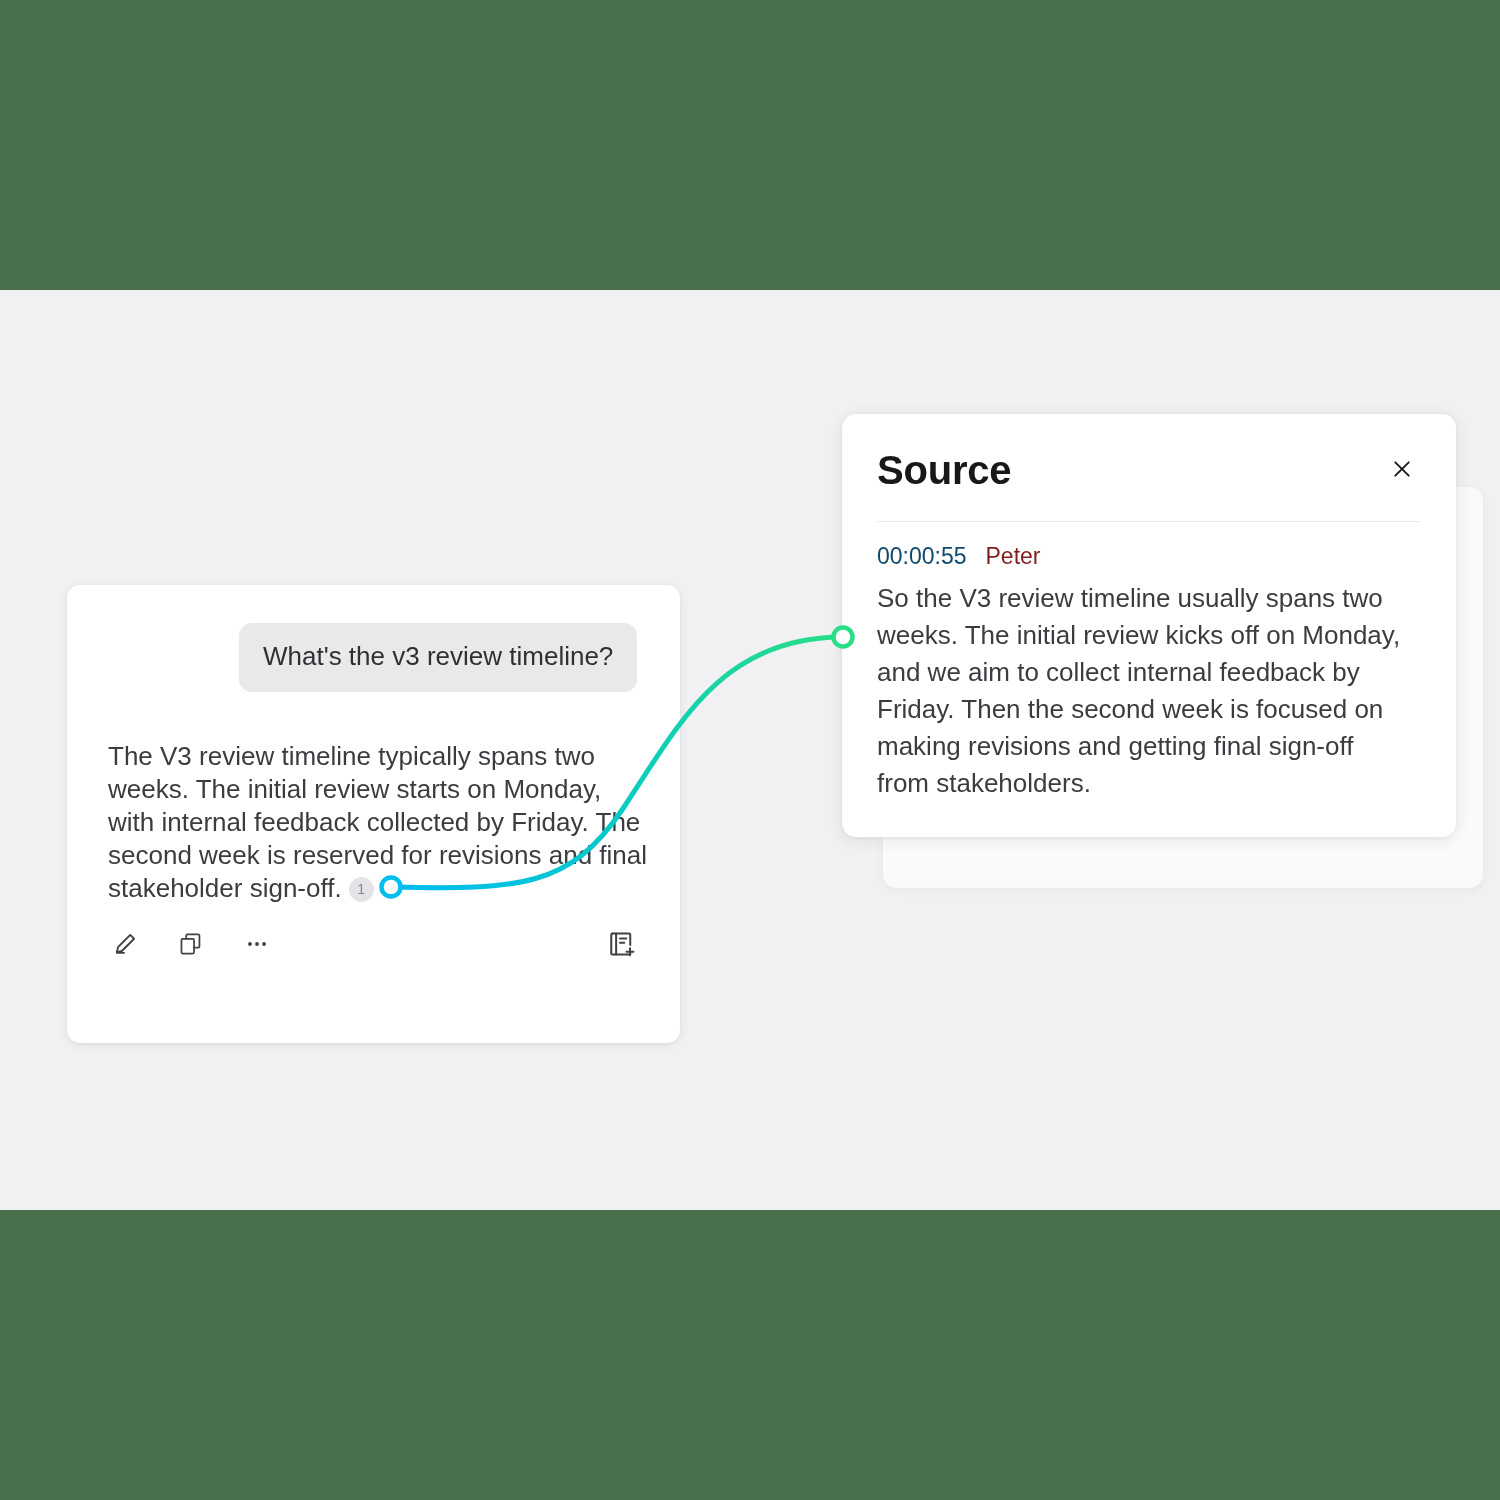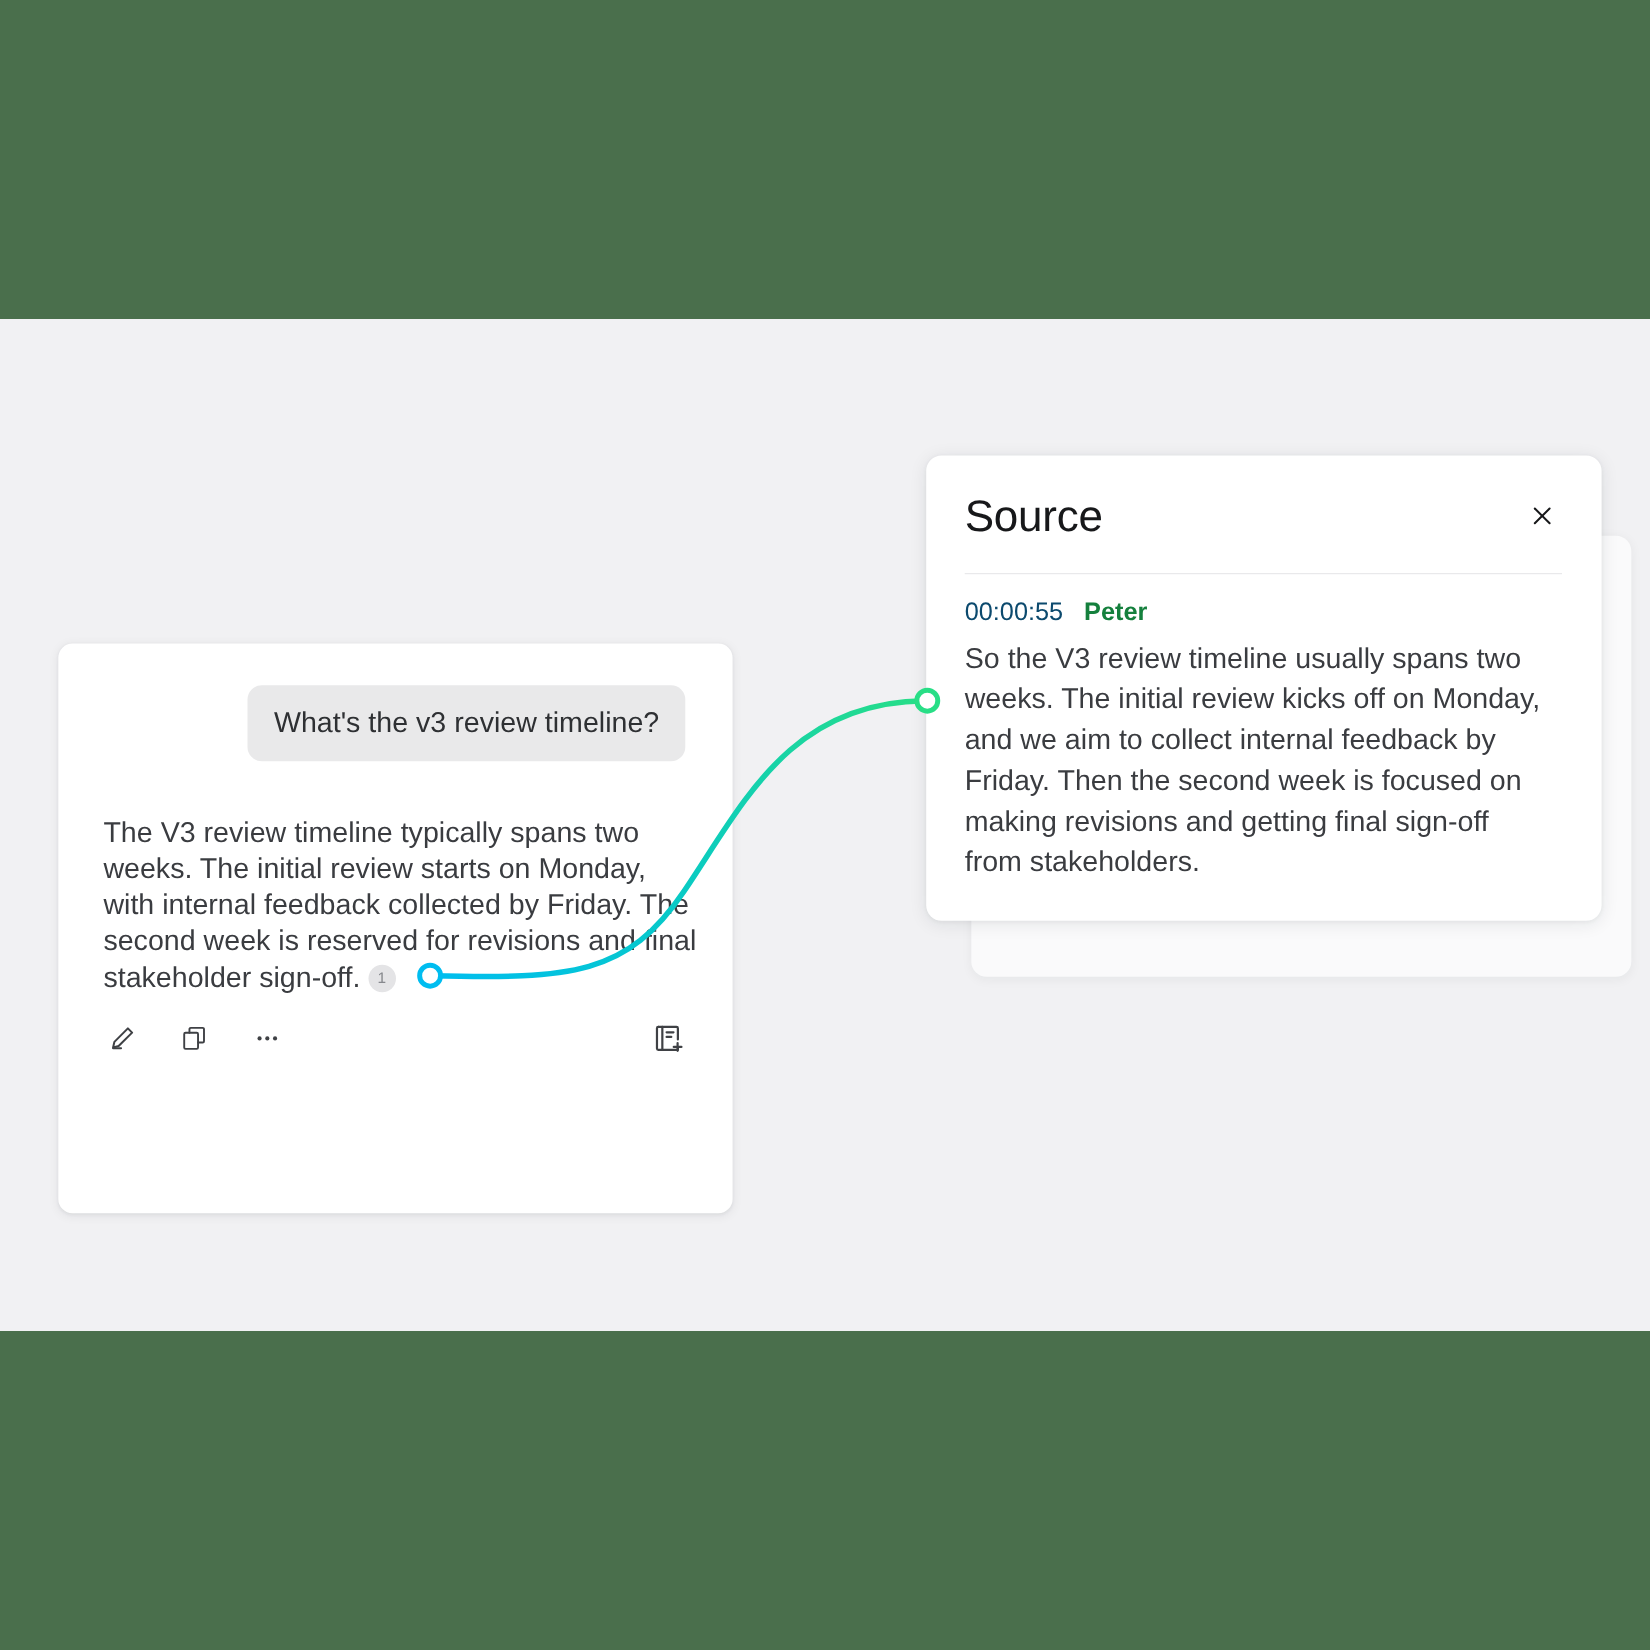--- a/index.html
+++ b/index.html
@@ -35,24 +35,24 @@
     left: 0;
     width: 1500px;
     background: #4a6f4c;
   }
   .band.top { top: 0; height: 290px; }
   .band.bottom { top: 1210px; height: 290px; }
 
   
   .chat-card {
     position: absolute;
-    left: 53px;
+    left: 67px;
     top: 295px;          
     width: 613px;
-    height: 518px;
+    height: 458px;
     background: #ffffff;
     border-radius: 13px;
     box-shadow: 0 2px 10px rgba(25,30,45,0.07), 0 1px 3px rgba(25,30,45,0.05);
     padding-left: 44px;
   }
 
   .user-bubble {
     position: absolute;
     left: 172px;         
     top: 38px;           
@@ -145,21 +145,21 @@
     left: 35px;
     top: 28px;
     right: 35px;
     height: 56px;
     display: flex;
     align-items: center;
     justify-content: space-between;
   }
   .source-title {
     font-size: 40px;
-    font-weight: 400;
+    font-weight: 700;
     color: #17181a;
     letter-spacing: -0.2px;
     line-height: 1;
   }
   .close-btn {
     width: 38px;
     height: 38px;
     display: flex;
     align-items: center;
     justify-content: center;
@@ -182,21 +182,21 @@
     position: absolute;
     left: 35px;
     top: 129px;        
     display: flex;
     align-items: baseline;
     gap: 19px;
     font-size: 23px;
     line-height: 1.2;
   }
   .meta-time { color: #0c4a6e; }
-  .meta-speaker { color: #15803d; font-weight: bold; }
+  .meta-speaker { color: #7f1d1d; }
 
   .source-body {
     position: absolute;
     left: 35px;
     top: 166px;        
     width: 528px;
     font-size: 26px;
     line-height: 1.42;
     color: #3a3c40;
   }

